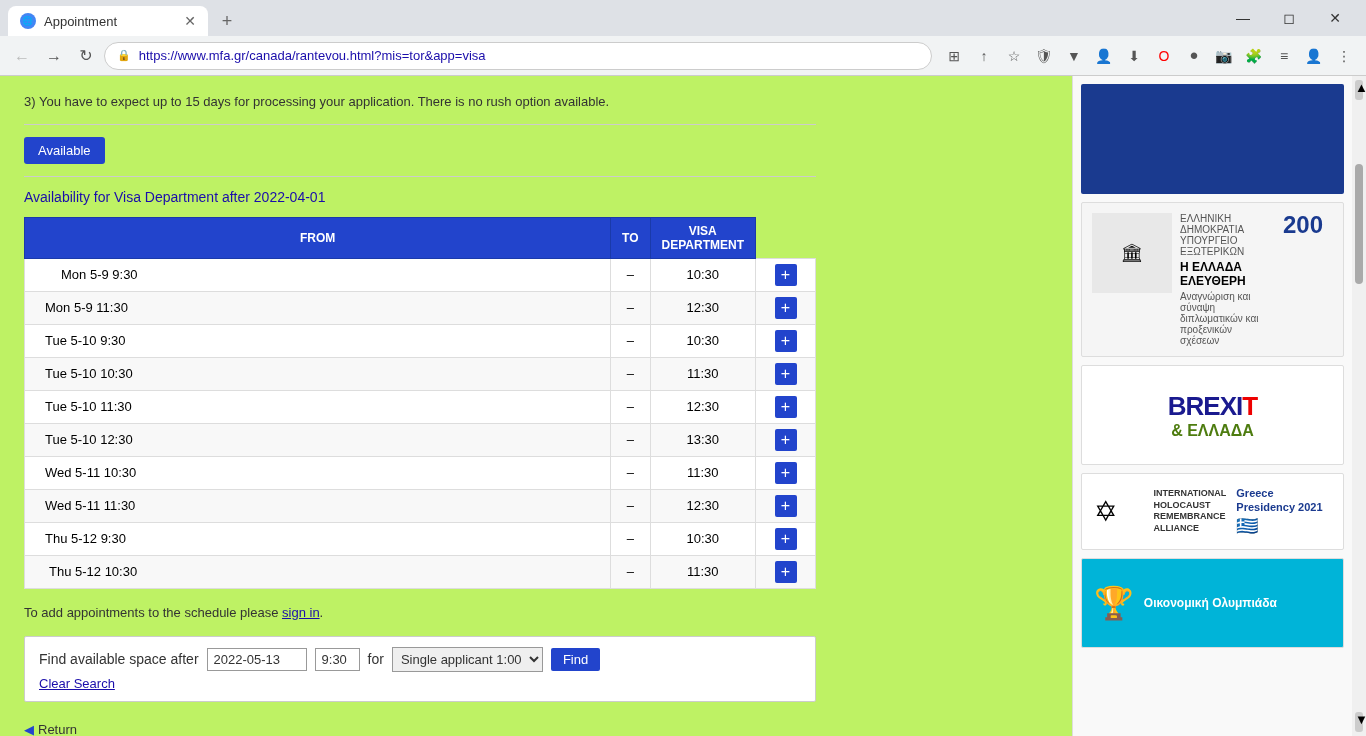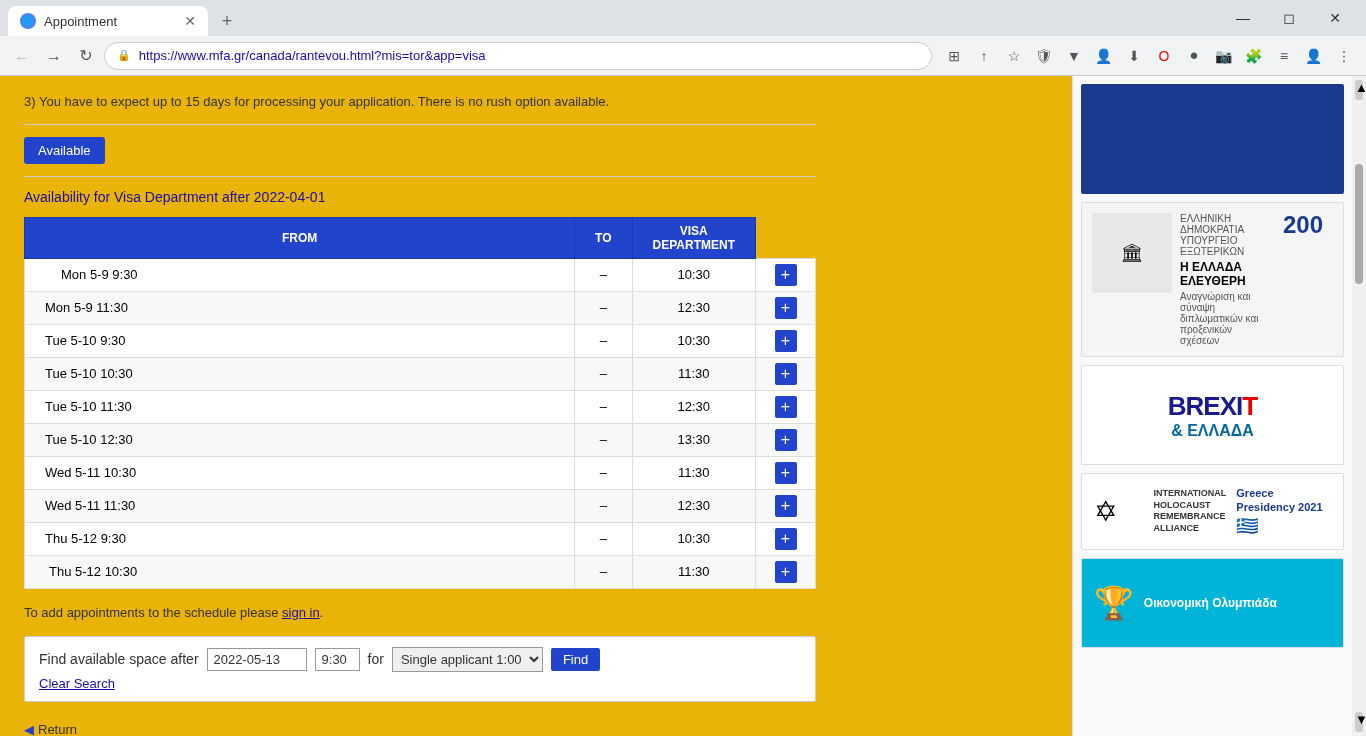--- a/index.html
+++ b/index.html
@@ -23,38 +23,38 @@
     .nav-bar { height: 40px; background: #f1f3f4; display: flex; align-items: center; padding: 0 8px; gap: 4px; border-bottom: 1px solid #ccc; }
     .nav-btn { width: 28px; height: 28px; border: none; background: transparent; border-radius: 50%; cursor: pointer; display: flex; align-items: center; justify-content: center; font-size: 16px; color: #555; }
     .nav-btn.disabled { color: #bbb; cursor: default; }
     .address-bar { flex: 1; height: 28px; background: white; border: 1px solid #ccc; border-radius: 14px; display: flex; align-items: center; padding: 0 12px; font-size: 13px; color: #333; gap: 8px; }
     .address-text { flex: 1; font-size: 13px; color: #1a0dab; }
     .nav-icons { display: flex; align-items: center; gap: 2px; margin-left: 4px; }
     .nav-icon-btn { width: 28px; height: 28px; border: none; background: transparent; border-radius: 50%; cursor: pointer; display: flex; align-items: center; justify-content: center; font-size: 14px; color: #555; }
     .content-area { padding: 16px 24px; max-width: 840px; }
 
     
-    .main-scroll { flex: 1; overflow-y: scroll; background: #eab308; }
+    .main-scroll { flex: 1; overflow-y: scroll; background: #bef264; }
 
     
     .sidebar { width: 280px; background: #f9f9f9; border-left: 1px solid #ddd; overflow-y: auto; padding: 8px; display: flex; flex-direction: column; gap: 8px; }
     .sidebar-banner { width: 100%; background: #1a3a8f; height: 110px; display: flex; align-items: center; justify-content: center; border-radius: 2px; }
     .sidebar-card { width: 100%; border: 1px solid #ddd; border-radius: 2px; overflow: hidden; }
 
     
     .availability-heading { color: #1a0dab; font-size: 14px; margin-bottom: 12px; }
     .text-note { font-size: 13px; color: #333; line-height: 1.5; margin-bottom: 12px; }
     .divider { border: none; border-top: 1px solid #ccc; margin: 12px 0; }
 
     .available-btn { background: #2244cc; color: white; border: none; padding: 6px 14px; font-size: 13px; border-radius: 3px; cursor: pointer; }
 
     
     .appt-table { width: 100%; border-collapse: collapse; margin-bottom: 16px; }
     .appt-table thead tr { background: #2244cc; color: white; }
-    .appt-table thead th { padding: 6px 20px; font-size: 12px; font-weight: bold; text-align: center; border: 1px solid #1a3aaa; }
+    .appt-table thead th { padding: 6px 11px; font-size: 12px; font-weight: bold; text-align: center; border: 1px solid #1a3aaa; }
     .appt-table tbody tr { background: white; }
     .appt-table tbody tr:nth-child(even) { background: #f8f8f8; }
     .appt-table tbody td { padding: 5px 10px; font-size: 13px; text-align: center; border: 1px solid #ddd; }
     .add-btn { background: #2244cc; color: white; border: none; width: 22px; height: 22px; font-size: 16px; cursor: pointer; border-radius: 2px; display: inline-flex; align-items: center; justify-content: center; }
 
     .sign-in-note { font-size: 13px; color: #333; margin-bottom: 16px; }
     .sign-in-link { color: #1a0dab; text-decoration: underline; cursor: pointer; }
 
     
     .find-form-box { border: 1px solid #ccc; padding: 10px 14px; border-radius: 2px; margin-bottom: 12px; background: #fff; }
@@ -280,21 +280,21 @@
           <div style="font-size:10px;color:#555;">Αναγνώριση και σύναψη διπλωματικών και προξενικών σχέσεων</div>
         </div>
         <div style="width:60px;flex-shrink:0;display:flex;align-items:center;justify-content:center;">
           <div style="font-size:24px;font-weight:bold;color:#1a3a8f;line-height:1;">200</div>
         </div>
       </div>
 
       <div class="sidebar-card" style="background:white;padding:16px;text-align:center;height:100px;display:flex;align-items:center;justify-content:center;">
         <div>
           <span style="font-size:26px;font-weight:900;color:#1a1a8f;letter-spacing:-1px;">BREXI</span><span style="font-size:26px;font-weight:900;color:#e00;letter-spacing:-1px;">T</span>
-          <div style="font-size:16px;font-weight:bold;color:#0369a1;">&amp; ΕΛΛΑΔΑ</div>
+          <div style="font-size:16px;font-weight:bold;color:#4d7c0f;">&amp; ΕΛΛΑΔΑ</div>
         </div>
       </div>
 
       <div class="sidebar-card" style="background:white;padding:12px;display:flex;align-items:center;gap:10px;">
         <div style="font-size:28px;">✡</div>
         <div>
           <div style="font-size:9px;color:#333;font-weight:bold;line-height:1.3;margin-left:26px;">INTERNATIONAL<br>HOLOCAUST<br>REMEMBRANCE<br>ALLIANCE</div>
         </div>
         <div>
           <div style="font-size:11px;color:#1a3a8f;font-weight:bold;line-height:1.3;">Greece<br>Presidency 2021</div>

